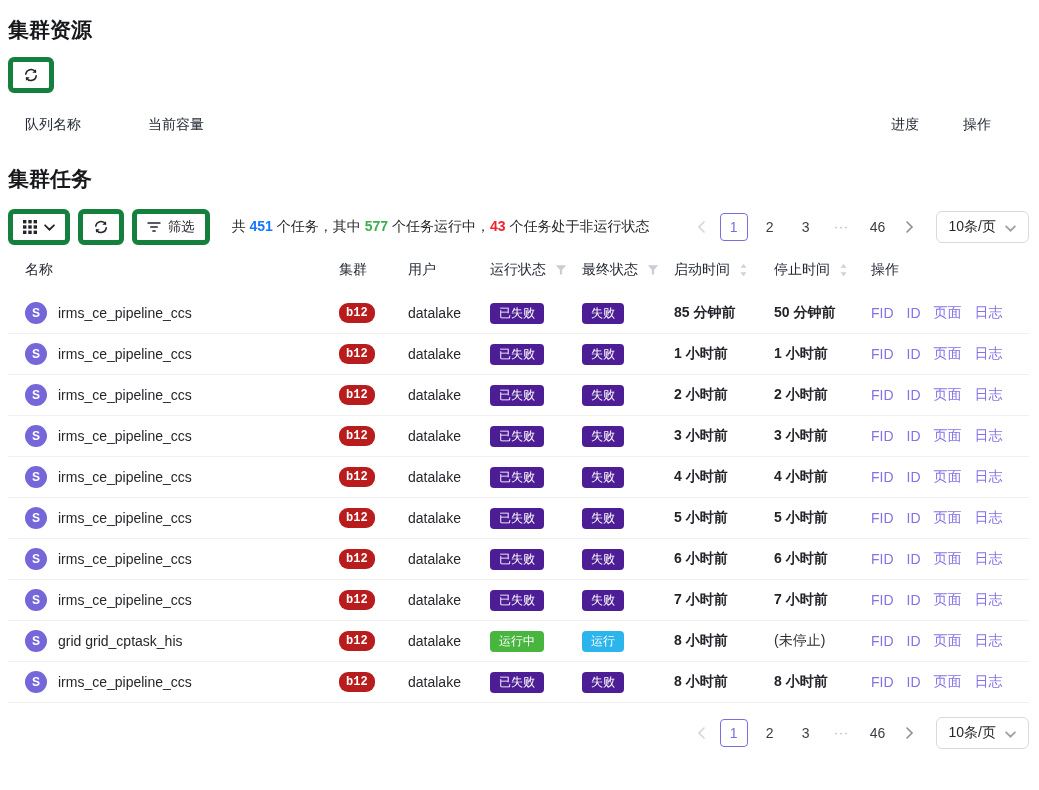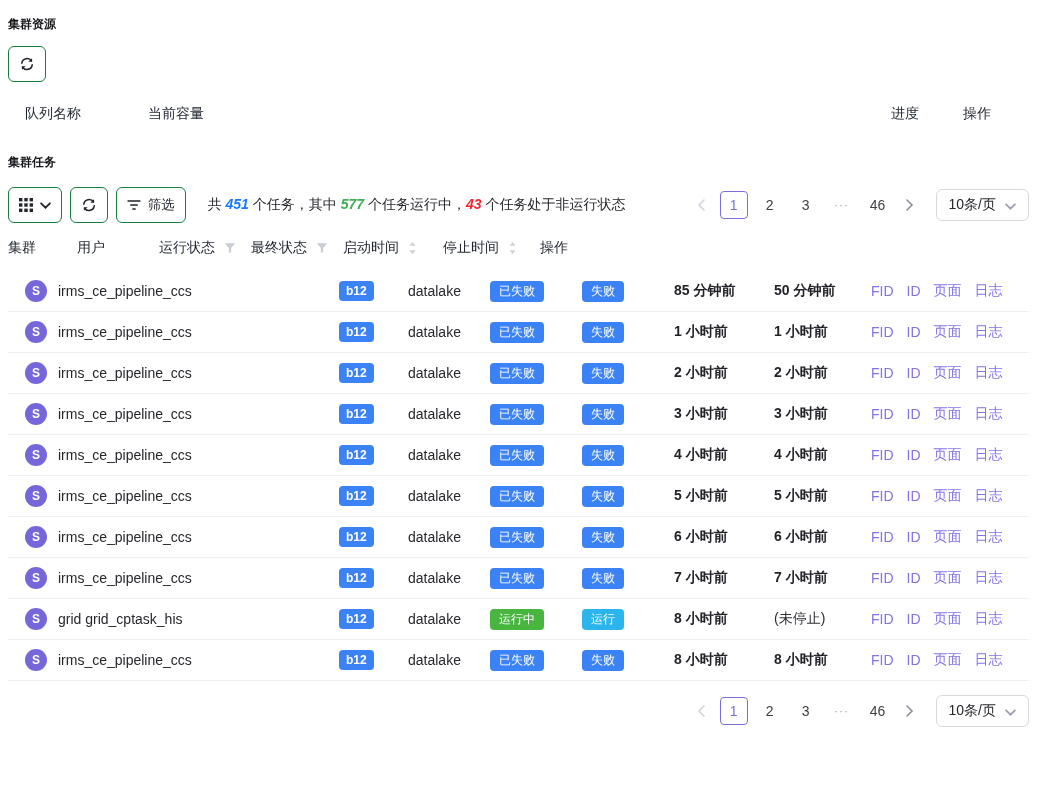--- a/index.html
+++ b/index.html
@@ -4,27 +4,27 @@
 <style>
   * { box-sizing: border-box; margin: 0; padding: 0; }
   html, body { width: 1039px; height: 790px; background: #fff; }
   body {
     font-family: "Liberation Sans", "DejaVu Sans", sans-serif;
     font-size: 14px;
     color: #26262c;
     padding: 6px 10px 0 8px;
     overflow: hidden;
   }
-  .section-title { font-size: 12px; font-weight: 700; color: #17181c; margin: 10px 0 13px; }
+  .section-title { font-size: 21px; font-weight: 700; color: #17181c; margin: 10px 0 13px; }
 
   
   .icon-btn {
     display: inline-flex; align-items: center; justify-content: center; gap: 7px;
     height: 36px; min-width: 36px; padding: 0 10px;
-    border: 1px solid #15803d; border-radius: 6px; background: #fff;
+    border: 5px solid #15803d; border-radius: 6px; background: #fff;
     color: #21242c; cursor: pointer;
   }
   .icon-btn svg { display: block; }
 
   
   .res-header, .res-row { display: flex; align-items: center; }
   .res-header { height: 40px; margin-top: 12px; font-weight: 400; color: #1f2430; }
   .res-row { height: 48px; border-bottom: 1px solid #f0f0f2; }
   .rc-queue { width: 140px; padding-left: 17px; }
   .rc-capacity { flex: 1; padding-right: 20px; }
@@ -36,21 +36,21 @@
     background-image: linear-gradient(-55deg, rgba(255,255,255,.3) 25%, transparent 25%, transparent 50%, rgba(255,255,255,.3) 50%, rgba(255,255,255,.3) 75%, transparent 75%);
     background-size: 16px 16px;
   }
   .link { color: #8273e6; text-decoration: none; cursor: pointer; }
 
   
   .tasks-section { margin-top: 20px; }
   .toolbar { display: flex; align-items: center; margin-top: 16px; }
   .toolbar-left { display: flex; align-items: center; gap: 8px; flex: 1; }
   .summary { margin-left: 14px; color: #26262c; }
-  .summary b { font-weight: 700; font-style: italic; }
+  .summary b { font-weight: 700; }
   .num-blue { color: #1677ff; }
   .num-green { color: #3daf51; }
   .num-red { color: #f5222d; }
 
   
   .pagination { display: flex; align-items: center; gap: 4px; }
   .page-arrow, .page-item {
     min-width: 28px; height: 28px; display: inline-flex; align-items: center; justify-content: center;
     border-radius: 4px; color: #3c3f46; cursor: pointer; font-size: 14px;
   }
@@ -81,27 +81,27 @@
   .hicon { margin-left: 9px; display: inline-flex; }
   .time { font-weight: 700; color: #222329; }
   .time.muted { font-weight: 400; color: #2c2d33; }
 
   .avatar {
     width: 22px; height: 22px; border-radius: 50%; background: #7566d9; color: #fff;
     display: inline-flex; align-items: center; justify-content: center;
     font-size: 12px; font-weight: 700; flex: 0 0 auto;
   }
   .tag {
-    background: #3b82f6; color: #fff; font-size: 12px; font-weight: 700;
-    padding: 2px 7px; border-radius: 4px; line-height: 16px;
+    background: #b91c1c; color: #fff; font-size: 12px; font-weight: 700;
+    padding: 2px 7px; border-radius: 9px; line-height: 16px; font-family: Liberation Mono, monospace;
   }
   .badge {
     color: #fff; font-size: 12px; padding: 3px 9px; border-radius: 4px; line-height: 15px;
   }
-  .badge-error { background: #3b82f6; }
+  .badge-error { background: #4c1d95; }
   .badge-success { background: #47b53e; }
   .badge-processing { background: #2cb5ec; }
 
   .footer-pagination { display: flex; justify-content: flex-end; margin-top: 14px; }
 </style>
 </head>
 <body>
 
 <div class="res-section">
   <div class="section-title">集群资源</div>
@@ -200,20 +200,21 @@
         <span class="page-size">
           <span>10条/页</span>
           <span><svg viewBox="0 0 10 6" width="11" height="7" fill="none" stroke="#9ca1ab" stroke-width="1.6" stroke-linecap="round">
               <path d="M1 1l4 4 4-4"></path>
             </svg></span>
         </span>
       </div>
   </div>
 
   <div class="thead">
+    <div class="cell c-name">名称</div>
     <div class="cell c-cluster">集群</div>
     <div class="cell c-user">用户</div>
     <div class="cell c-run">
       <span>运行状态</span>
       <span class="hicon">
         <svg viewBox="0 0 12 12" width="12" height="12">
             <path d="M0.8 1.2h10.4L7.1 6v4l-2.2 1V6L0.8 1.2z" fill="#c9cdd4"></path>
           </svg>
       </span>
     </div>

